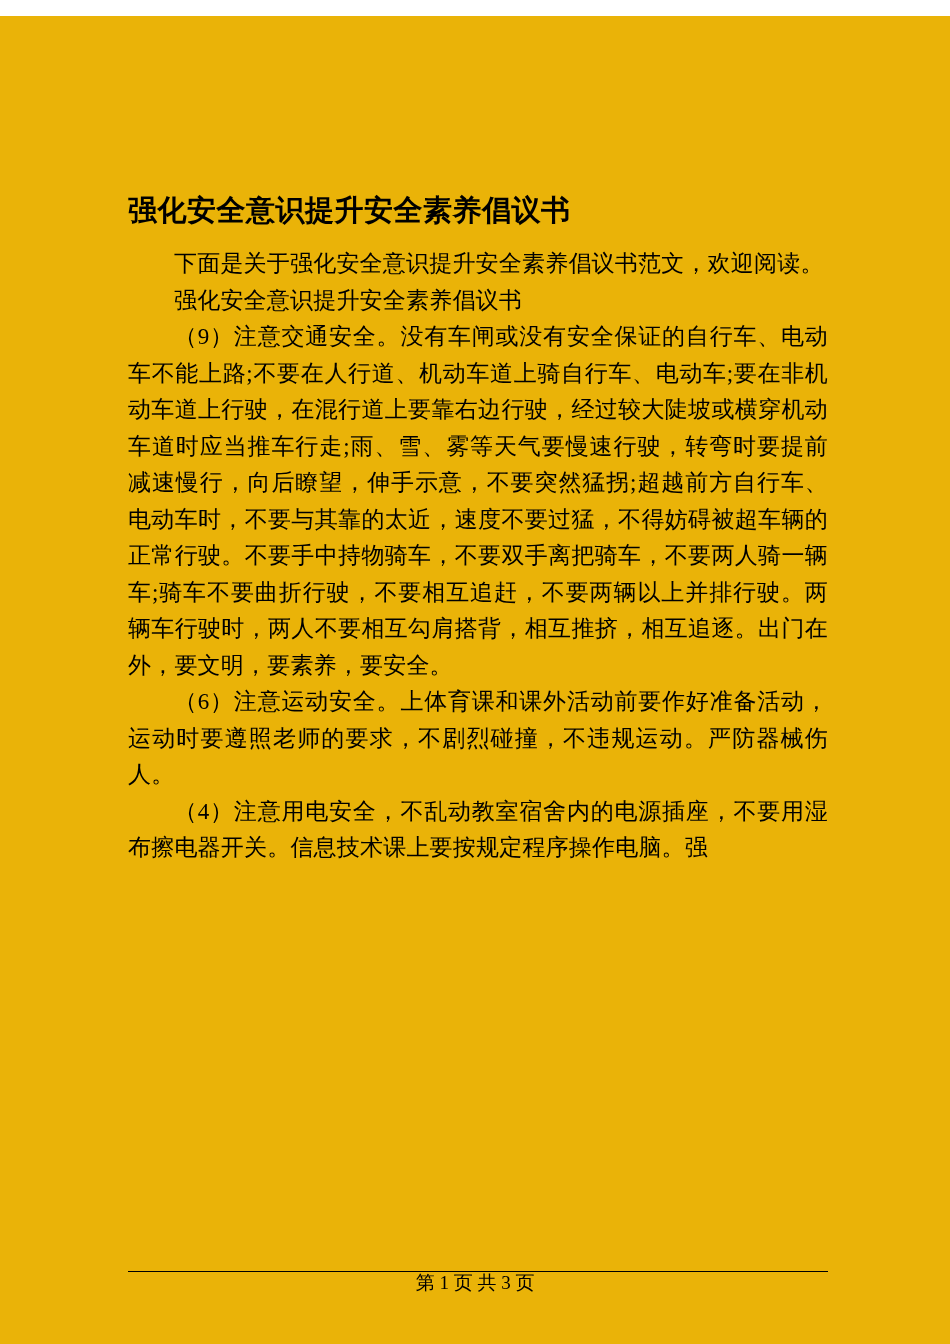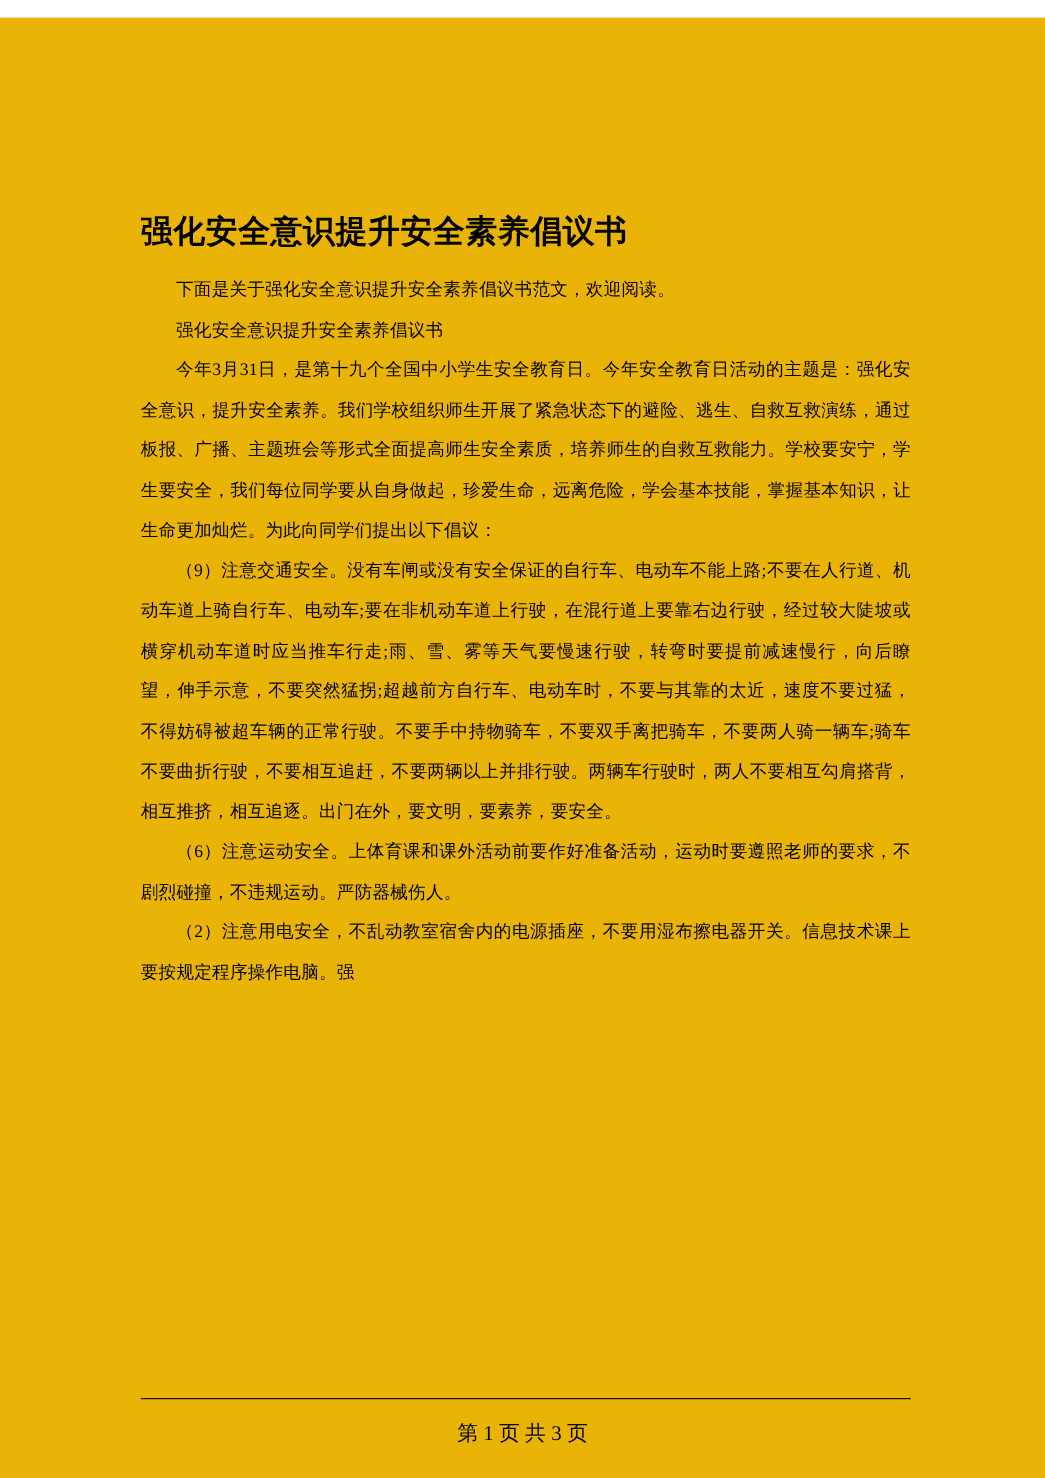--- a/index.html
+++ b/index.html
@@ -31,36 +31,36 @@
     font-weight: bold;
     font-size: 29px;
     line-height: 44px;
     letter-spacing: 0.5px;
     margin: 0 0 14px 0;
     text-align: left;
     color: #000;
   }
   .para {
     font-family: "Liberation Serif", "DejaVu Serif", serif;
-    font-size: 16px;
+    font-size: 23px;
     line-height: 36.5px;
     margin: 0;
     text-align: justify;
     text-justify: inter-ideograph;
     letter-spacing: 0.2px;
     color: #000;
   }
   .para.indent {
     text-indent: 2em;
   }
   .footer {
     position: absolute;
     left: 0;
     right: 0;
-    bottom: 44px;
+    bottom: 64px;
     text-align: center;
     font-family: "Liberation Serif", "DejaVu Serif", serif;
     font-size: 19px;
     color: #000;
   }
   .footer-rule {
     position: absolute;
     left: 128px;
     right: 122px;
     bottom: 88px;
@@ -71,22 +71,21 @@
 </head>
 <body>
 
 <div class="page">
 
   <div class="content">
     <h1 class="doc-title">强化安全意识提升安全素养倡议书</h1>
 
     <p class="para indent">下面是关于强化安全意识提升安全素养倡议书范文，欢迎阅读。</p>
     <p class="para indent">强化安全意识提升安全素养倡议书</p>
-    <p class="para indent">今年3月31日，是第十九个全国中小学生安全教育日。今年安全教育日活动的主题是：强化安全意识，提升安全素养。我们学校组织师生开展了紧急状态下的避险、逃生、自救互救演练，通过板报、广播、主题班会等形式全面提高师生安全素质，培养师生的自救互救能力。学校要安宁，学生要安全，我们每位同学要从自身做起，珍爱生命，远离危险，学会基本技能，掌握基本知识，让生命更加灿烂。为此向同学们提出以下倡议：</p>
     <p class="para indent">（9）注意交通安全。没有车闸或没有安全保证的自行车、电动车不能上路;不要在人行道、机动车道上骑自行车、电动车;要在非机动车道上行驶，在混行道上要靠右边行驶，经过较大陡坡或横穿机动车道时应当推车行走;雨、雪、雾等天气要慢速行驶，转弯时要提前减速慢行，向后瞭望，伸手示意，不要突然猛拐;超越前方自行车、电动车时，不要与其靠的太近，速度不要过猛，不得妨碍被超车辆的正常行驶。不要手中持物骑车，不要双手离把骑车，不要两人骑一辆车;骑车不要曲折行驶，不要相互追赶，不要两辆以上并排行驶。两辆车行驶时，两人不要相互勾肩搭背，相互推挤，相互追逐。出门在外，要文明，要素养，要安全。</p>
     <p class="para indent">（6）注意运动安全。上体育课和课外活动前要作好准备活动，运动时要遵照老师的要求，不剧烈碰撞，不违规运动。严防器械伤人。</p>
-    <p class="para indent">（2）注意用电安全，不乱动教室宿舍内的电源插座，不要用湿布擦电器开关。信息技术课上要按规定程序操作电脑。强</p>
+    <p class="para indent">（4）注意用电安全，不乱动教室宿舍内的电源插座，不要用湿布擦电器开关。信息技术课上要按规定程序操作电脑。强</p>
   </div>
 
   <div class="footer-rule"></div>
   <div class="footer">第 1 页 共 3 页</div>
 
 </div>
 
 </body></html>

